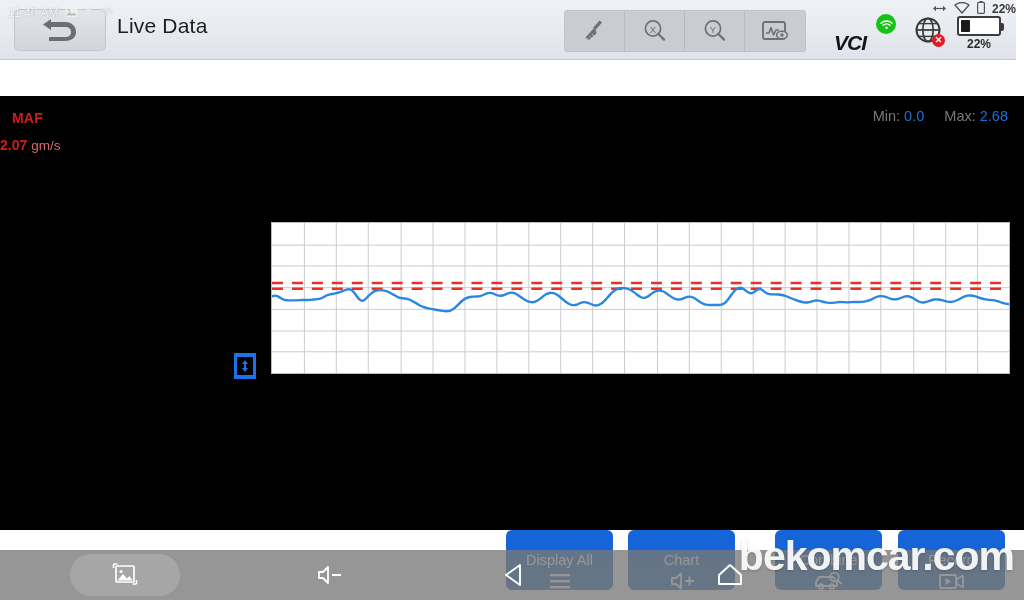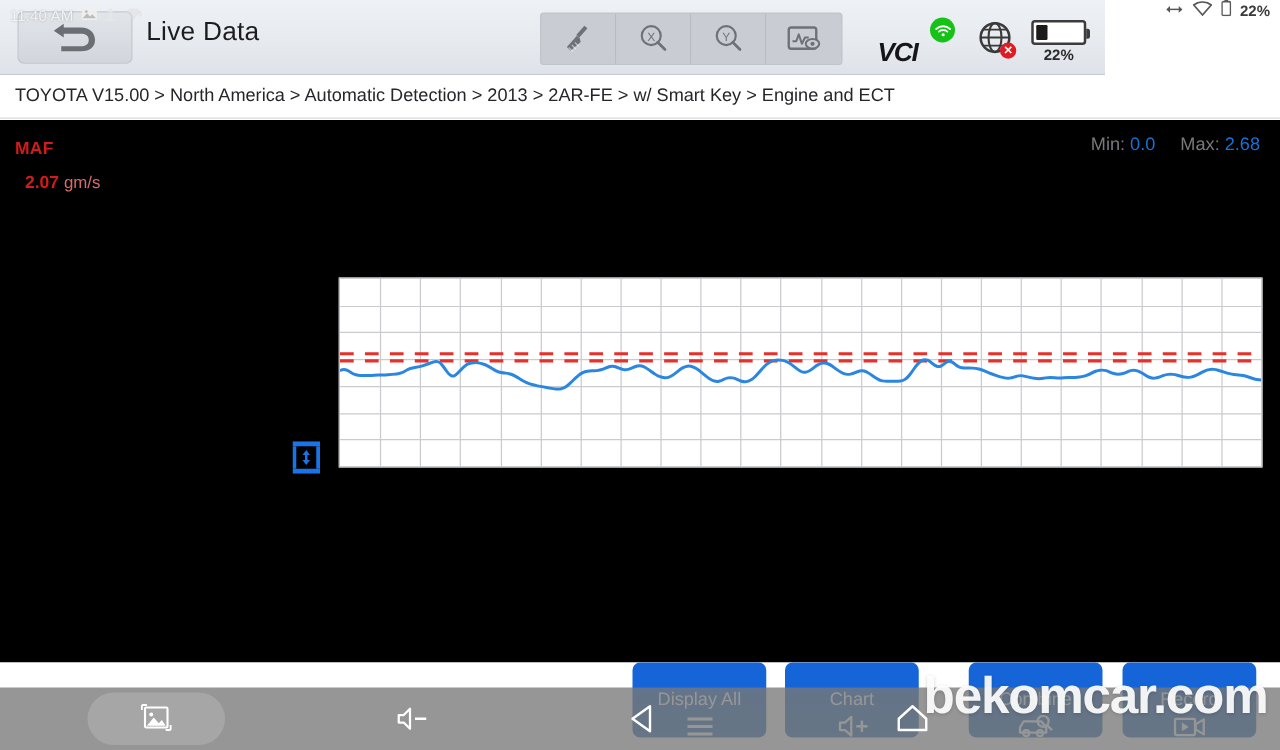--- a/index.html
+++ b/index.html
@@ -33,21 +33,21 @@
   .status-right {
     position: absolute; right: 8px; top: 0;
     display: flex; align-items: center; gap: 7px; height: 18px;
   }
   .status-batt-pct {
     font-size: 12px; color: #3a3a3a; font-weight: 600;
   }
 
   
   .header {
-    position: absolute; top: 0; left: 0; width: 884px; height: 60px;
+    position: absolute; top: 0; left: 0; width: 1016px; height: 60px;
     background: linear-gradient(180deg,#eef1f5 0%, #e7eaef 55%, #dfe3e9 100%);
     border-bottom: 1px solid #c7ccd3;
   }
   .back-btn {
     position: absolute; left: 14px; top: 9px;
     width: 92px; height: 42px; border-radius: 5px;
     background: linear-gradient(180deg,#e2e5ea 0%, #d2d6dc 100%);
     border: 1px solid #c2c7cf;
     display: flex; align-items: center; justify-content: center;
     cursor: pointer;
@@ -134,21 +134,21 @@
     position: absolute; top: 96px; left: 0; width: 1024px; height: 434px;
     background: #000000;
   }
 
   .param-label {
     position: absolute; left: 12px; top: 14px;
     font-size: 14px; font-weight: 700; color: #d21b1b;
     letter-spacing: .2px;
   }
   .param-value-row {
-    position: absolute; left: 20px; top: 41px;
+    position: absolute; left: 0; top: 41px;
     font-size: 14px; color: #d21b1b;
   }
   .param-value { font-weight: 700; }
   .param-unit { font-weight: 400; color: #d86a6a; font-size: 13.5px; }
 
   .minmax {
     position: absolute; right: 16px; top: 12px;
     font-size: 14.5px; color: #77797d;
     white-space: nowrap;
   }
@@ -344,21 +344,20 @@
       <span class="sb-ico">
         <svg width="8" height="13" viewBox="0 0 8 13">
           <rect x="2.6" y="0" width="2.8" height="1.3" fill="#4a4a4a"></rect>
           <rect x="0.6" y="1.3" width="6.8" height="11" rx="1" fill="none" stroke="#4a4a4a" stroke-width="1.2"></rect>
         </svg>
       </span>
       <span class="status-batt-pct">22%</span>
     </div>
   </div>
 
-  <div class="breadcrumb">TOYOTA V15.00 &gt; North America  &gt; Automatic Detection  &gt; 2013  &gt; 2AR-FE  &gt; w/ Smart Key  &gt; Engine and ECT</div>
 
   <div class="body-area">
 
     <div class="param-label">MAF</div>
 
     <div class="param-value-row">
       <span class="param-value">2.07</span>
       <span class="param-unit">gm/s</span>
     </div>
 

